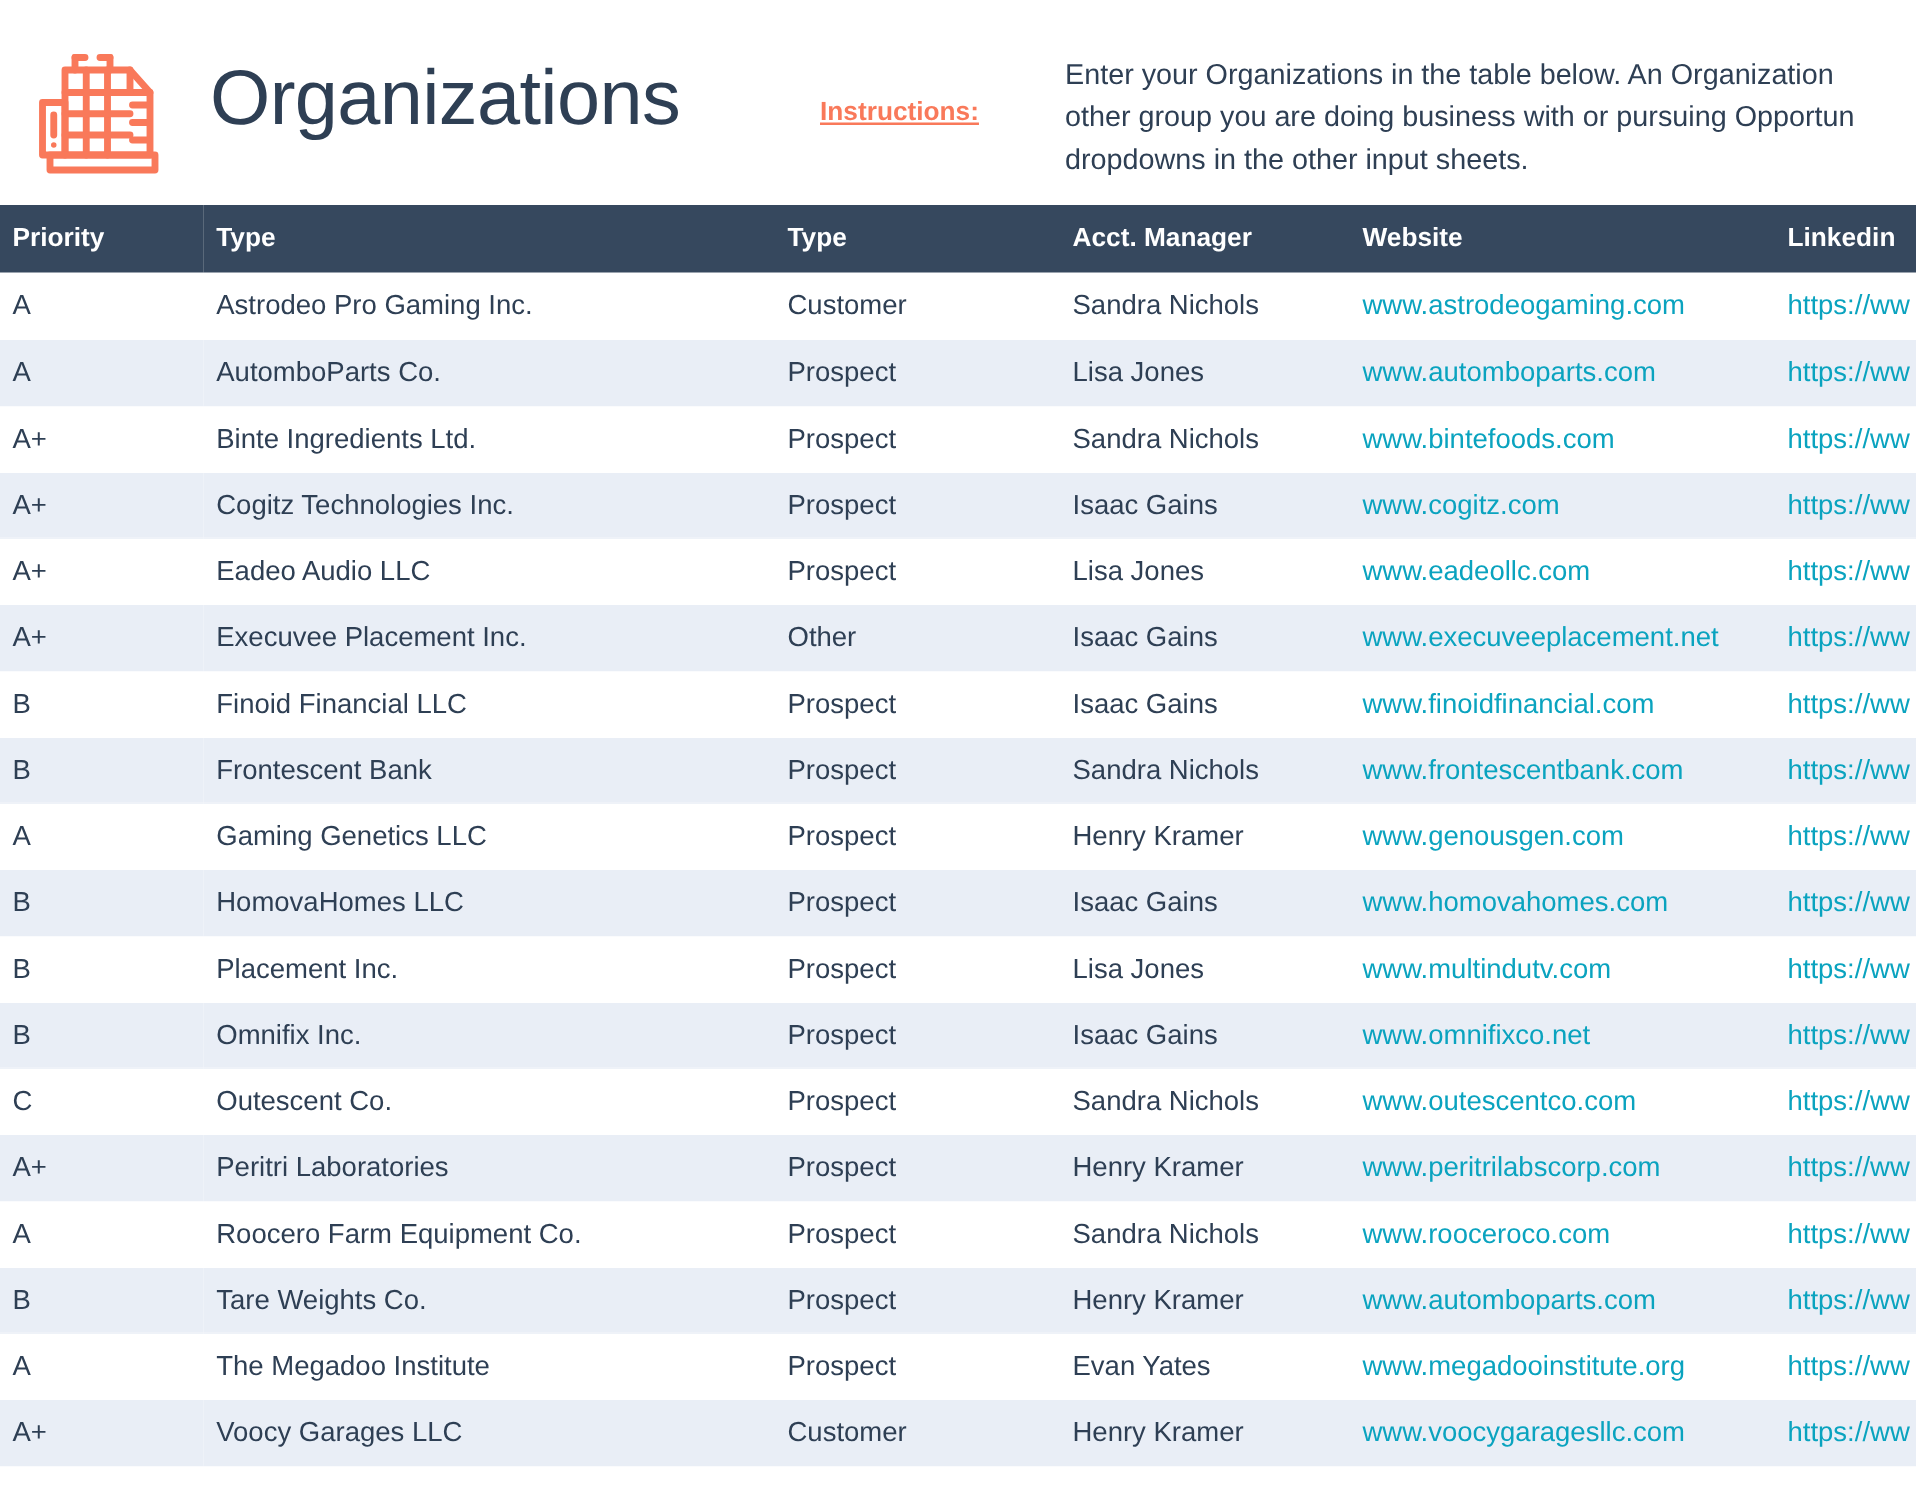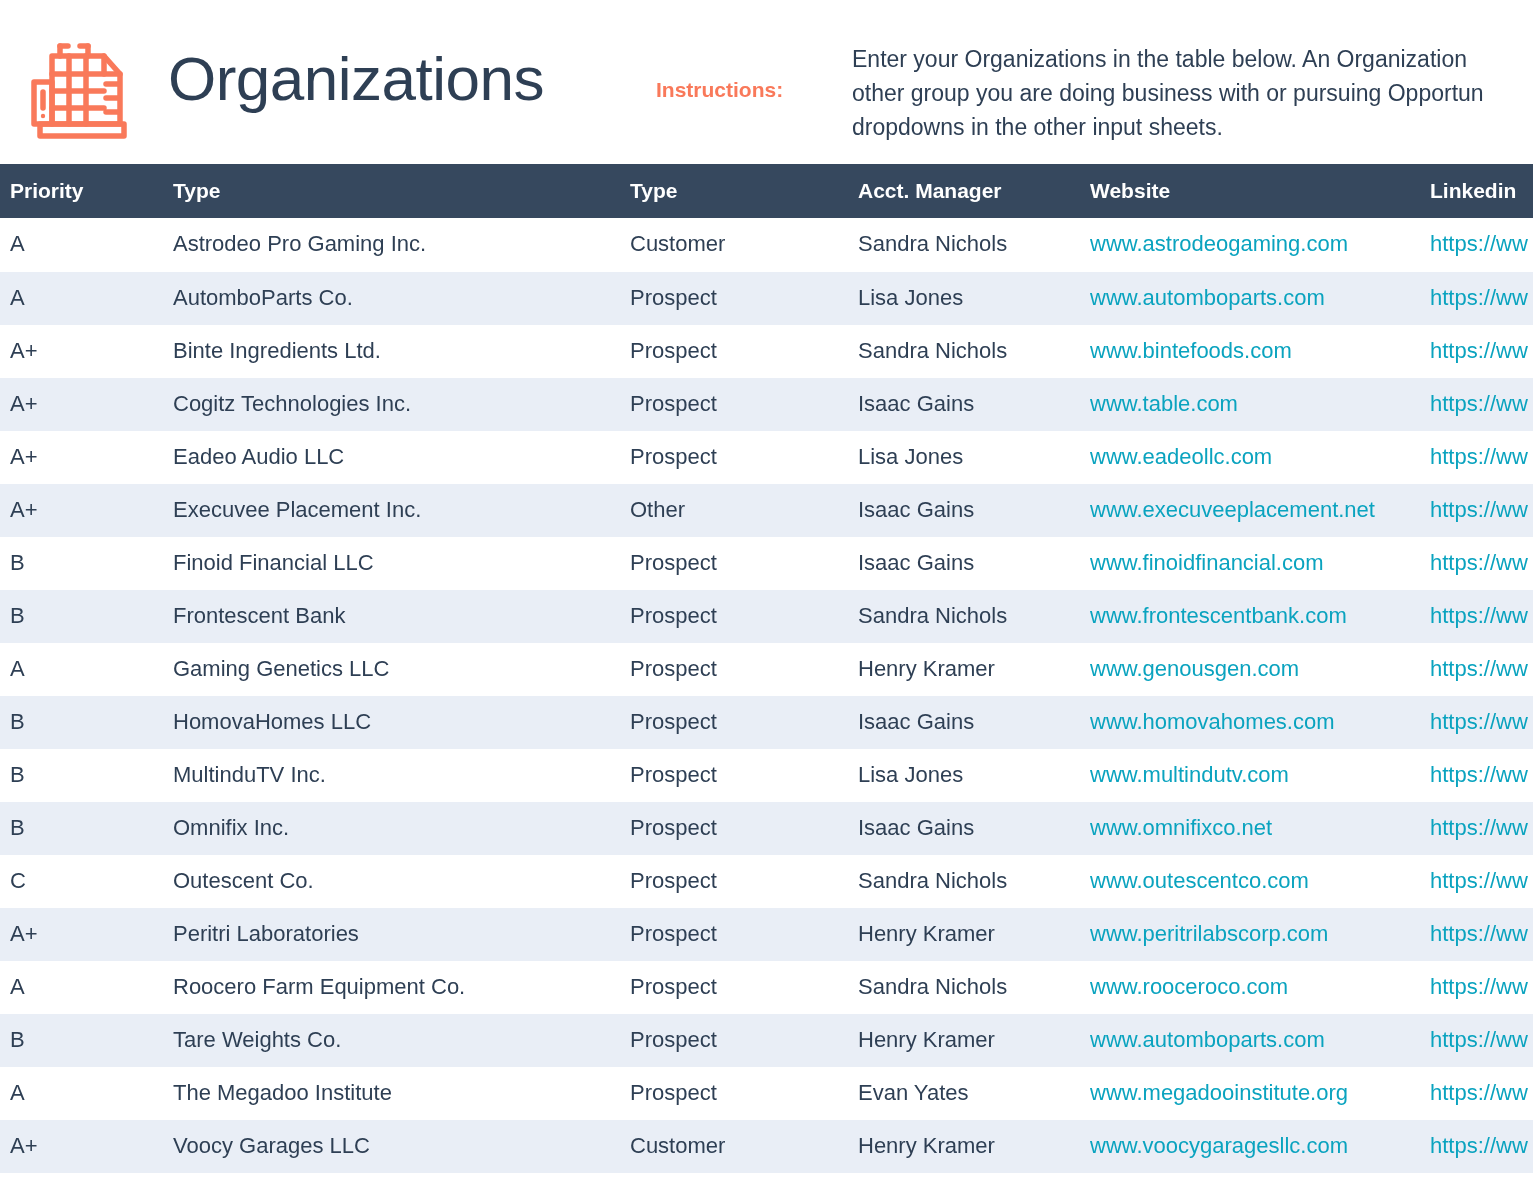--- a/index.html
+++ b/index.html
@@ -52,20 +52,21 @@
   }
 
   .instructions-label {
     position: absolute;
     left: 656px;
     top: 78px;
     font-size: 21px;
     font-weight: bold;
     color: #f9795a;
     white-space: nowrap;
+    text-decoration: underline;
   }
 
   .instructions-text {
     position: absolute;
     left: 852px;
     top: 42px;
     width: 760px;
     font-size: 23px;
     line-height: 34px;
     color: #2e3f54;
@@ -214,21 +215,21 @@
             <td>Prospect</td>
             <td>Sandra Nichols</td>
             <td class="link-cell"><span class="lnk">www.bintefoods.com</span></td>
             <td class="link-cell"><span class="lnk">https://ww</span></td>
           </tr>
           <tr class="alt">
             <td>A+</td>
             <td>Cogitz Technologies Inc.</td>
             <td>Prospect</td>
             <td>Isaac Gains</td>
-            <td class="link-cell"><span class="lnk">www.table.com</span></td>
+            <td class="link-cell"><span class="lnk">www.cogitz.com</span></td>
             <td class="link-cell"><span class="lnk">https://ww</span></td>
           </tr>
           <tr>
             <td>A+</td>
             <td>Eadeo Audio LLC</td>
             <td>Prospect</td>
             <td>Lisa Jones</td>
             <td class="link-cell"><span class="lnk">www.eadeollc.com</span></td>
             <td class="link-cell"><span class="lnk">https://ww</span></td>
           </tr>
@@ -267,21 +268,21 @@
           <tr class="alt">
             <td>B</td>
             <td>HomovaHomes LLC</td>
             <td>Prospect</td>
             <td>Isaac Gains</td>
             <td class="link-cell"><span class="lnk">www.homovahomes.com</span></td>
             <td class="link-cell"><span class="lnk">https://ww</span></td>
           </tr>
           <tr>
             <td>B</td>
-            <td>MultinduTV Inc.</td>
+            <td>Placement Inc.</td>
             <td>Prospect</td>
             <td>Lisa Jones</td>
             <td class="link-cell"><span class="lnk">www.multindutv.com</span></td>
             <td class="link-cell"><span class="lnk">https://ww</span></td>
           </tr>
           <tr class="alt">
             <td>B</td>
             <td>Omnifix Inc.</td>
             <td>Prospect</td>
             <td>Isaac Gains</td>

